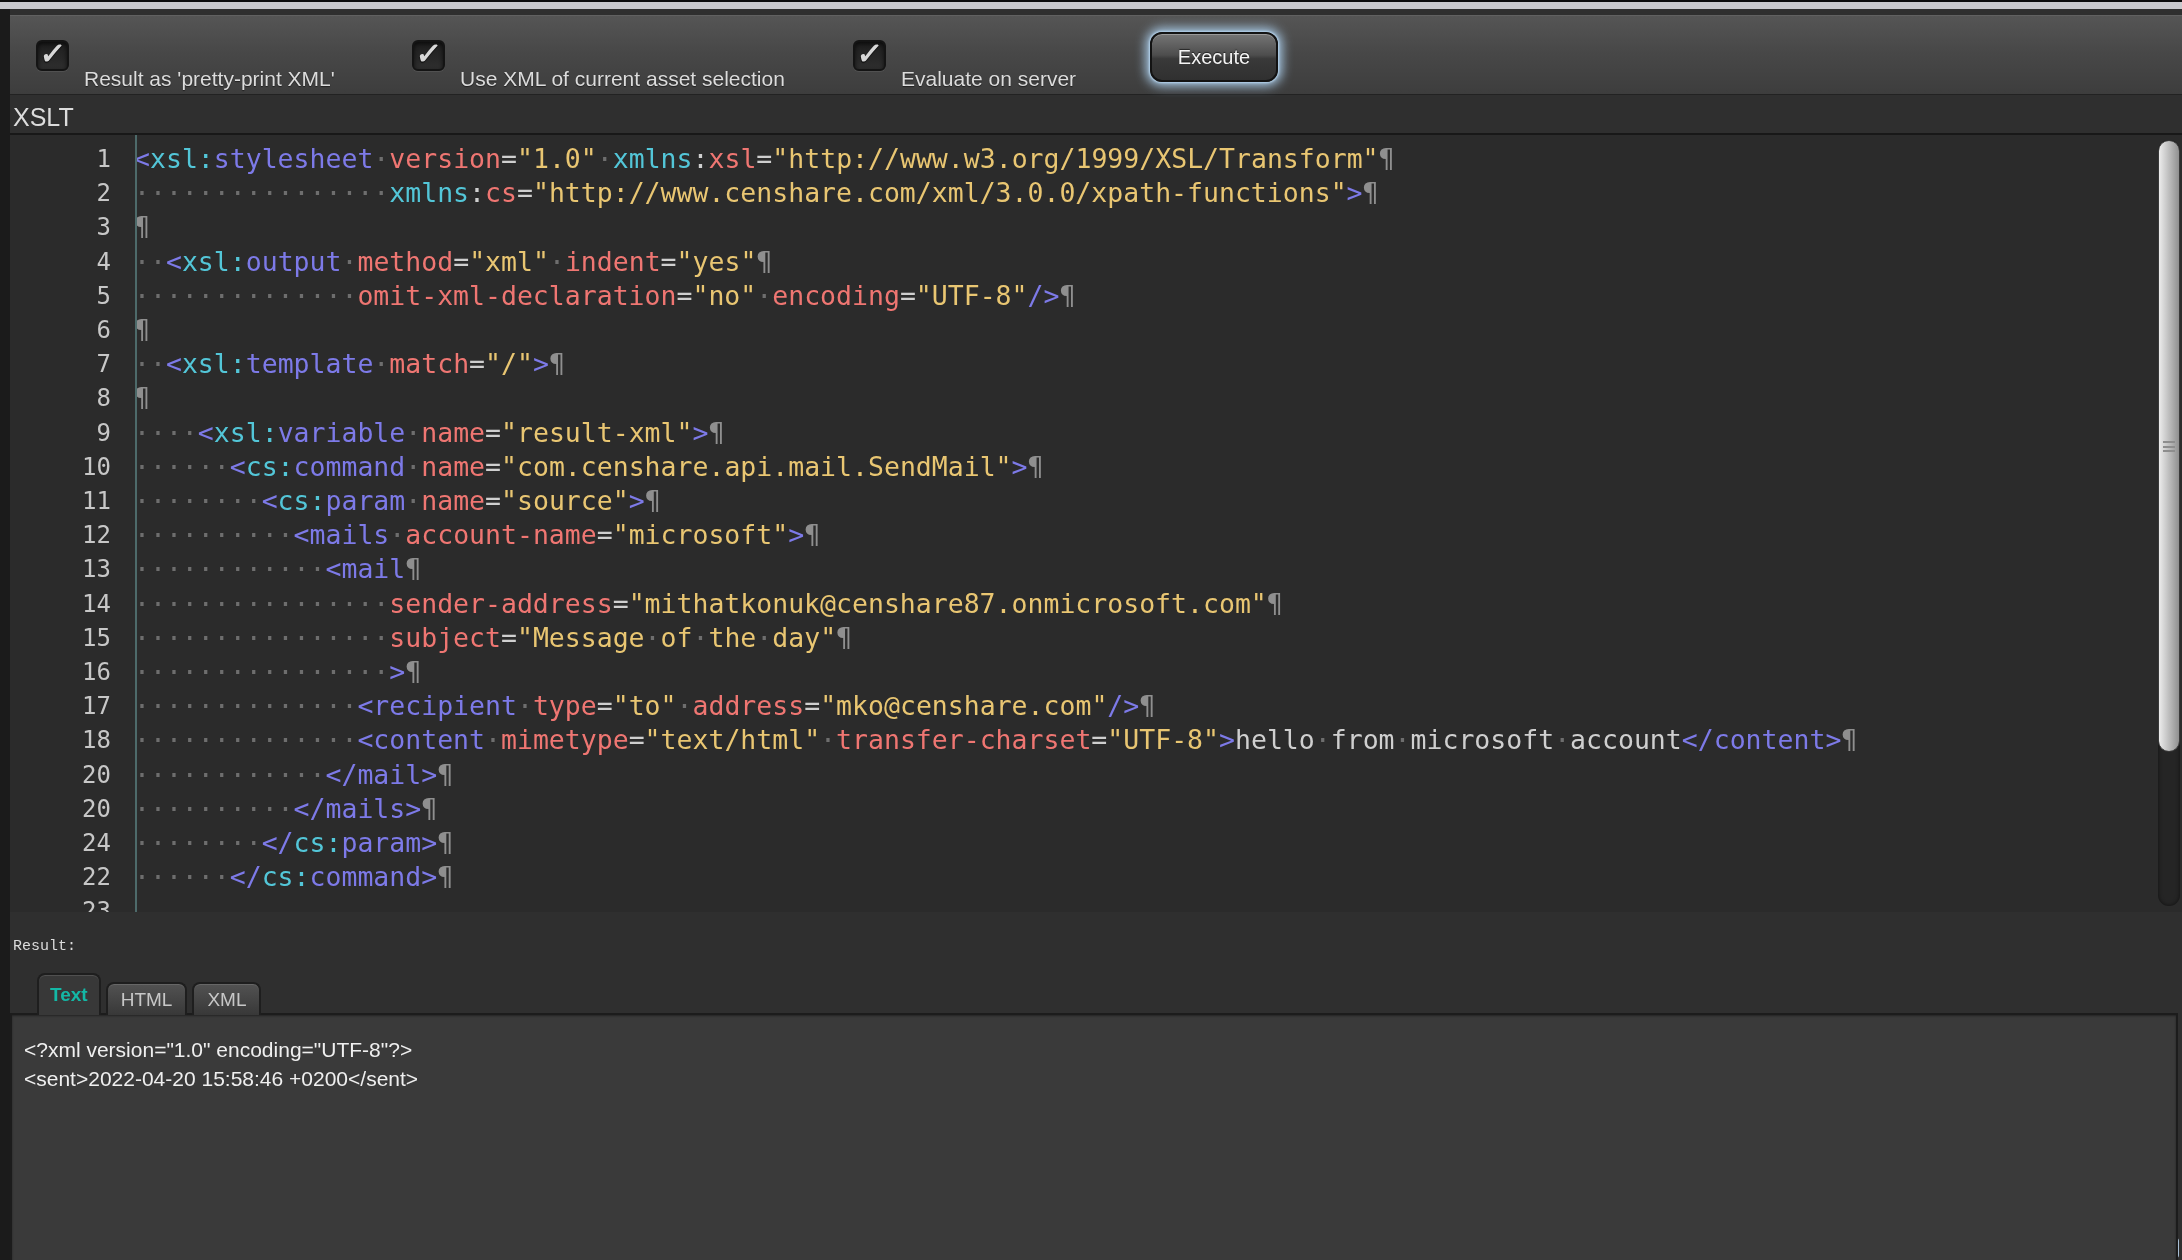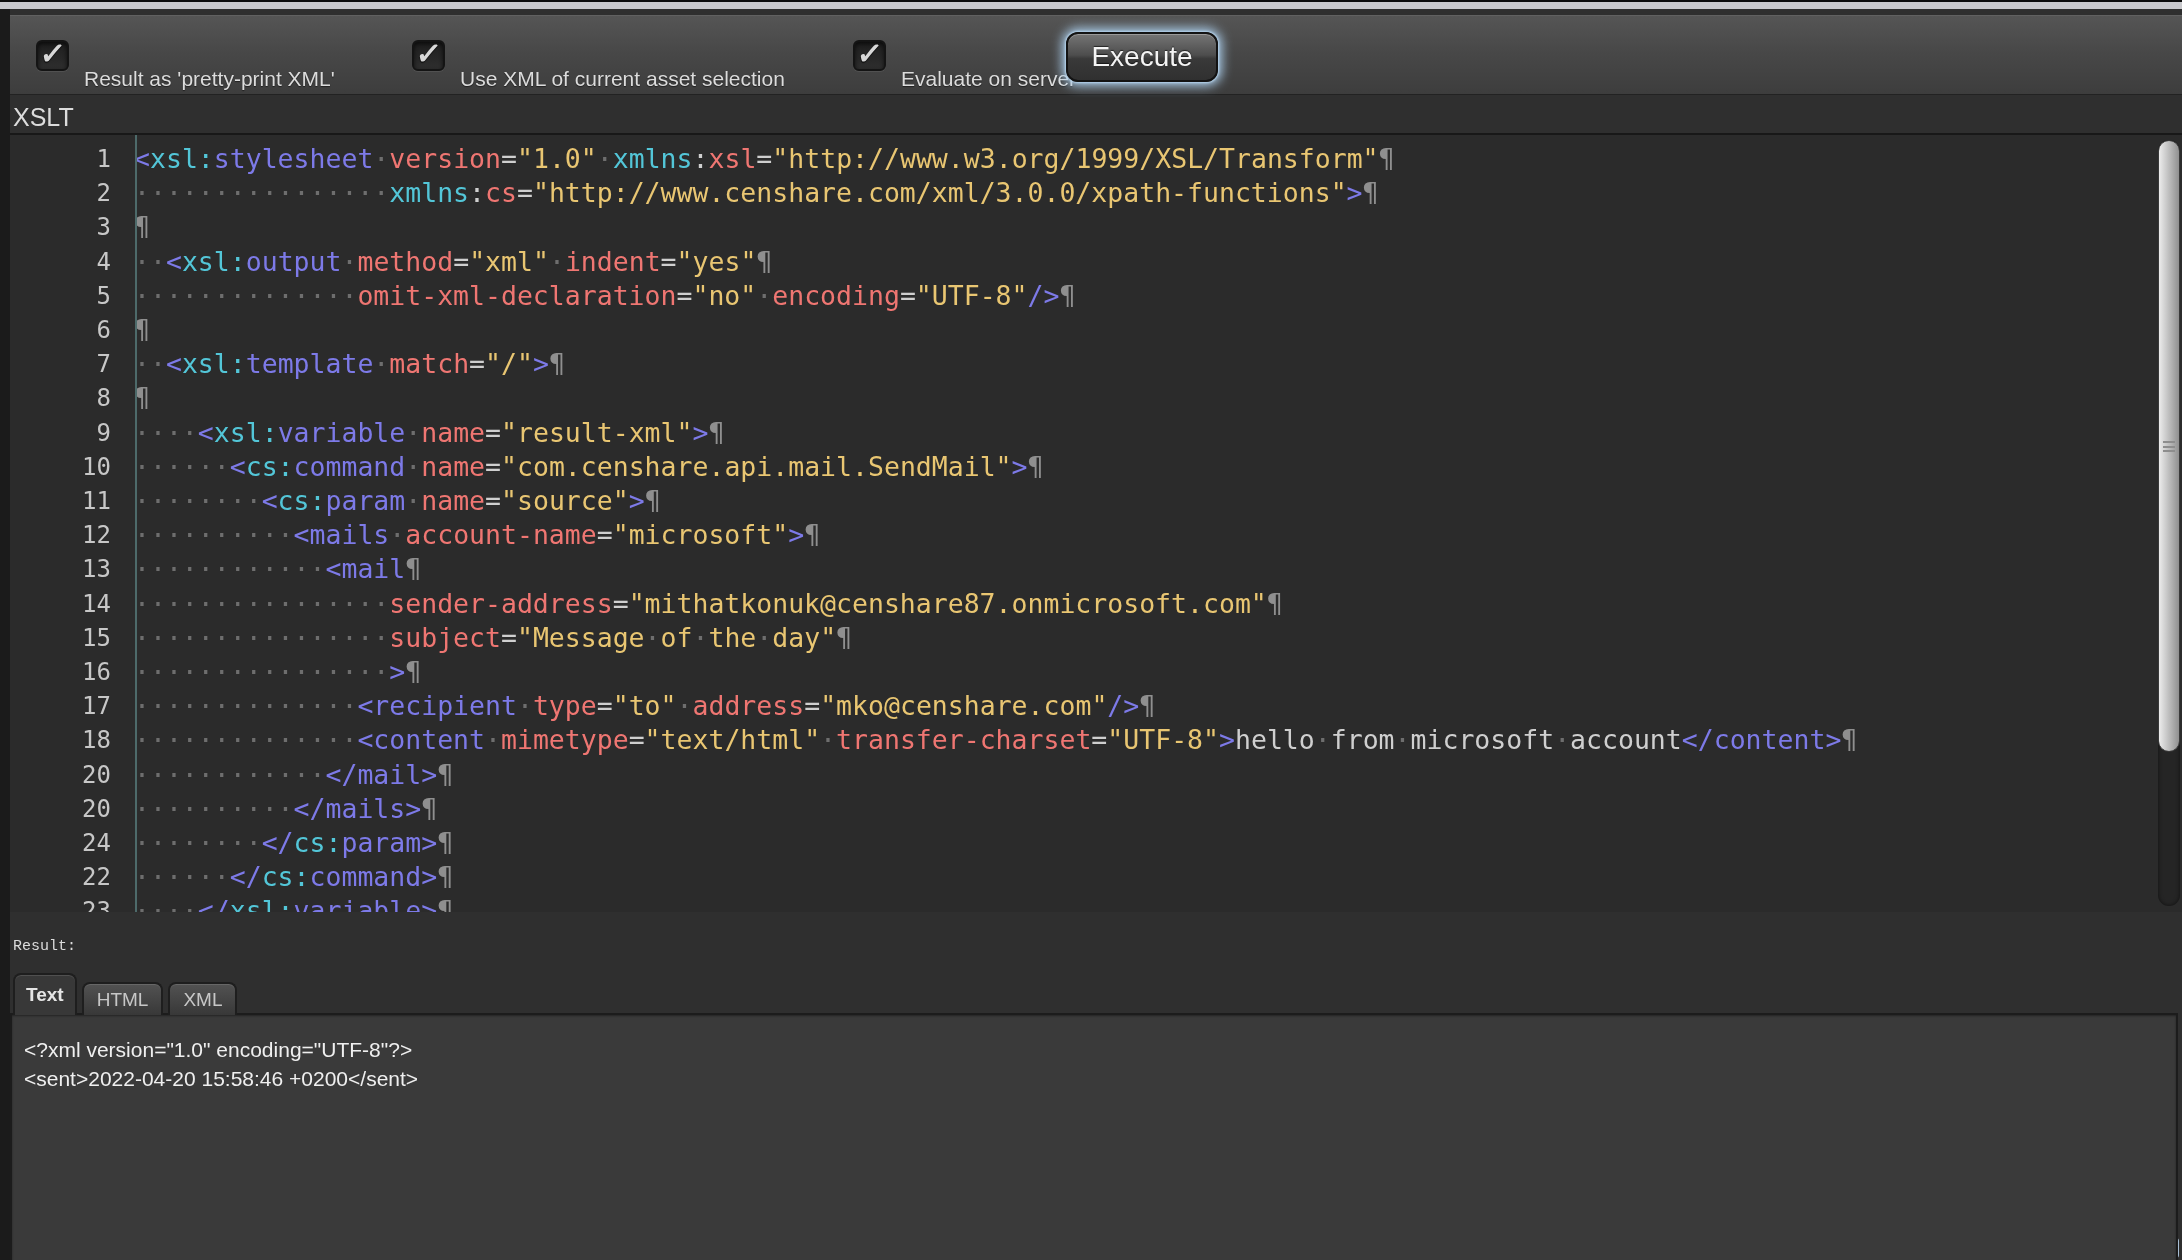--- a/index.html
+++ b/index.html
@@ -21,24 +21,24 @@
   .cb-group:nth-child(2){left:402px;}
   .cb-group:nth-child(3){left:843px;}
   .cb-box{position:relative;width:29px;height:27px;border-radius:6px;
           background:linear-gradient(180deg,#1e1e1e,#2e2e2e);
           border:2px solid #141414;
           box-shadow:inset 0 2px 4px rgba(0,0,0,.65), 0 1px 0 rgba(255,255,255,.08);}
   .cb-mark{position:absolute;left:2px;top:-6px;font-size:30px;font-weight:bold;
            color:#d8d8d8;text-shadow:0 1px 1px #000;transform:skewX(-6deg);}
   .cb-label{font-size:21px;color:var(--c-label_text);text-shadow:0 1px 1px rgba(0,0,0,.5);white-space:nowrap;margin-top:47px;}
 
-  .execute-btn{position:absolute;left:1056px;top:16px;width:152px;height:50px;
+  .execute-btn{position:absolute;left:1140px;top:16px;width:128px;height:50px;
            border-radius:12px;border:2px solid #131313;
            background:linear-gradient(180deg,#757575 0%,#4d4d4d 46%,#393939 54%,#303030 100%);
-           color:#f4f4f4;font-size:28px;font-family:"Liberation Sans",sans-serif;
+           color:#f4f4f4;font-size:20px;font-family:"Liberation Sans",sans-serif;
            text-shadow:0 -1px 1px rgba(0,0,0,.6);
            box-shadow:0 0 11px 4px var(--c-focus_glow), 0 0 2px 1px #cfe2f2,
                       inset 0 1px 0 rgba(255,255,255,.28);
            cursor:pointer;}
 
   
   .editor-title{position:absolute;left:13px;top:103px;font-size:25px;color:var(--c-label_text);}
   .editor{position:absolute;left:10px;right:0;top:133px;height:777px;background:#2b2b2b;
           border-top:2px solid #181818;overflow:hidden;}
   .gutter-line{position:absolute;left:125px;top:0;bottom:0;width:2px;background:var(--c-gutter_line);}
@@ -68,21 +68,21 @@
             background:repeating-linear-gradient(180deg,#8d8d8d 0 2px,transparent 2px 4.5px);}
 
   
   .result-label{position:absolute;left:13px;top:938px;font-size:15px;color:var(--c-label_text);font-family:Liberation Mono, monospace;}
   .tabs{position:absolute;left:13px;top:973px;height:42px;display:flex;align-items:flex-end;gap:5px;z-index:3;}
   .tab{box-sizing:border-box;height:33px;padding:4px 13px;border:2px solid #1e1e1e;border-bottom:none;
        border-radius:8px 8px 0 0;display:flex;align-items:center;
        background:linear-gradient(180deg,#525252,#383838);
        color:#c7c7c7;font-size:19px;cursor:pointer;
        box-shadow:inset 0 1px 0 rgba(255,255,255,.12);}
-  .tab.active{height:42px;background:#383838;color:#e5e5e5;font-weight:bold;padding:0 11px;}
+  .tab.active{height:42px;background:#383838;color:#14b8a6;font-weight:bold;padding:0 11px;margin-left:24px;}
   .result-panel{position:absolute;left:10px;right:4px;top:1013px;height:260px;z-index:2;
        background:#3a3a3a;border:2px solid #1c1c1c;box-sizing:border-box;
        box-shadow:inset 0 1px 2px rgba(0,0,0,.4);}
   .result-text{padding:20px 0 0 12px;font-size:21px;line-height:29px;color:#efefef;white-space:pre;}
 
   .scroll-corner{position:absolute;right:3px;bottom:2px;width:24px;height:20px;border-radius:3px;
        background:#a7bed4;}
 </style>
 </head>
 <body>
@@ -135,21 +135,21 @@
       <div class="code-row"><span class="ln">13</span><span class="code"><span class="tk-ws">············</span><span class="tk-brk">&lt;</span><span class="tk-tag">mail</span><span class="tk-pil">¶</span></span></div>
       <div class="code-row"><span class="ln">14</span><span class="code"><span class="tk-ws">················</span><span class="tk-attr">sender-address</span><span class="tk-pun">=</span><span class="tk-val">"mithatkonuk@censhare87.onmicrosoft.com"</span><span class="tk-pil">¶</span></span></div>
       <div class="code-row"><span class="ln">15</span><span class="code"><span class="tk-ws">················</span><span class="tk-attr">subject</span><span class="tk-pun">=</span><span class="tk-val">"Message</span><span class="tk-ws">·</span><span class="tk-val">of</span><span class="tk-ws">·</span><span class="tk-val">the</span><span class="tk-ws">·</span><span class="tk-val">day"</span><span class="tk-pil">¶</span></span></div>
       <div class="code-row"><span class="ln">16</span><span class="code"><span class="tk-ws">················</span><span class="tk-brk">&gt;</span><span class="tk-pil">¶</span></span></div>
       <div class="code-row"><span class="ln">17</span><span class="code"><span class="tk-ws">··············</span><span class="tk-brk">&lt;</span><span class="tk-tag">recipient</span><span class="tk-ws">·</span><span class="tk-attr">type</span><span class="tk-pun">=</span><span class="tk-val">"to"</span><span class="tk-ws">·</span><span class="tk-attr">address</span><span class="tk-pun">=</span><span class="tk-val">"mko@censhare.com"</span><span class="tk-brk">/&gt;</span><span class="tk-pil">¶</span></span></div>
       <div class="code-row"><span class="ln">18</span><span class="code"><span class="tk-ws">··············</span><span class="tk-brk">&lt;</span><span class="tk-tag">content</span><span class="tk-ws">·</span><span class="tk-attr">mimetype</span><span class="tk-pun">=</span><span class="tk-val">"text/html"</span><span class="tk-ws">·</span><span class="tk-attr">transfer-charset</span><span class="tk-pun">=</span><span class="tk-val">"UTF-8"</span><span class="tk-brk">&gt;</span><span class="tk-txt">hello</span><span class="tk-ws">·</span><span class="tk-txt">from</span><span class="tk-ws">·</span><span class="tk-txt">microsoft</span><span class="tk-ws">·</span><span class="tk-txt">account</span><span class="tk-brk">&lt;/</span><span class="tk-tag">content</span><span class="tk-brk">&gt;</span><span class="tk-pil">¶</span></span></div>
       <div class="code-row"><span class="ln">20</span><span class="code"><span class="tk-ws">············</span><span class="tk-brk">&lt;/</span><span class="tk-tag">mail</span><span class="tk-brk">&gt;</span><span class="tk-pil">¶</span></span></div>
       <div class="code-row"><span class="ln">20</span><span class="code"><span class="tk-ws">··········</span><span class="tk-brk">&lt;/</span><span class="tk-tag">mails</span><span class="tk-brk">&gt;</span><span class="tk-pil">¶</span></span></div>
       <div class="code-row"><span class="ln">24</span><span class="code"><span class="tk-ws">········</span><span class="tk-brk">&lt;/</span><span class="tk-ns">cs:</span><span class="tk-tag">param</span><span class="tk-brk">&gt;</span><span class="tk-pil">¶</span></span></div>
       <div class="code-row"><span class="ln">22</span><span class="code"><span class="tk-ws">······</span><span class="tk-brk">&lt;/</span><span class="tk-ns">cs:</span><span class="tk-tag">command</span><span class="tk-brk">&gt;</span><span class="tk-pil">¶</span></span></div>
-      <div class="code-row"><span class="ln">23</span><span class="code"><span class="tk-ws">····</span><span class="tk-brk">&lt;/</span><span class="tk-ns">xsl:</span><span class="tk-tag">variable</span><span class="tk-brk">&gt;</span><span class="tk-pil">¶</span></span></div>
+      <div class="code-row"><span class="ln">23</span></div>
     </div>
   <div class="gutter-line"></div>
   <div class="sb-track">
     <div class="sb-thumb"></div>
   </div>
 </div>
 
 <div class="result-label">Result:</div>
 
 <div class="tabs" id="tabs">

